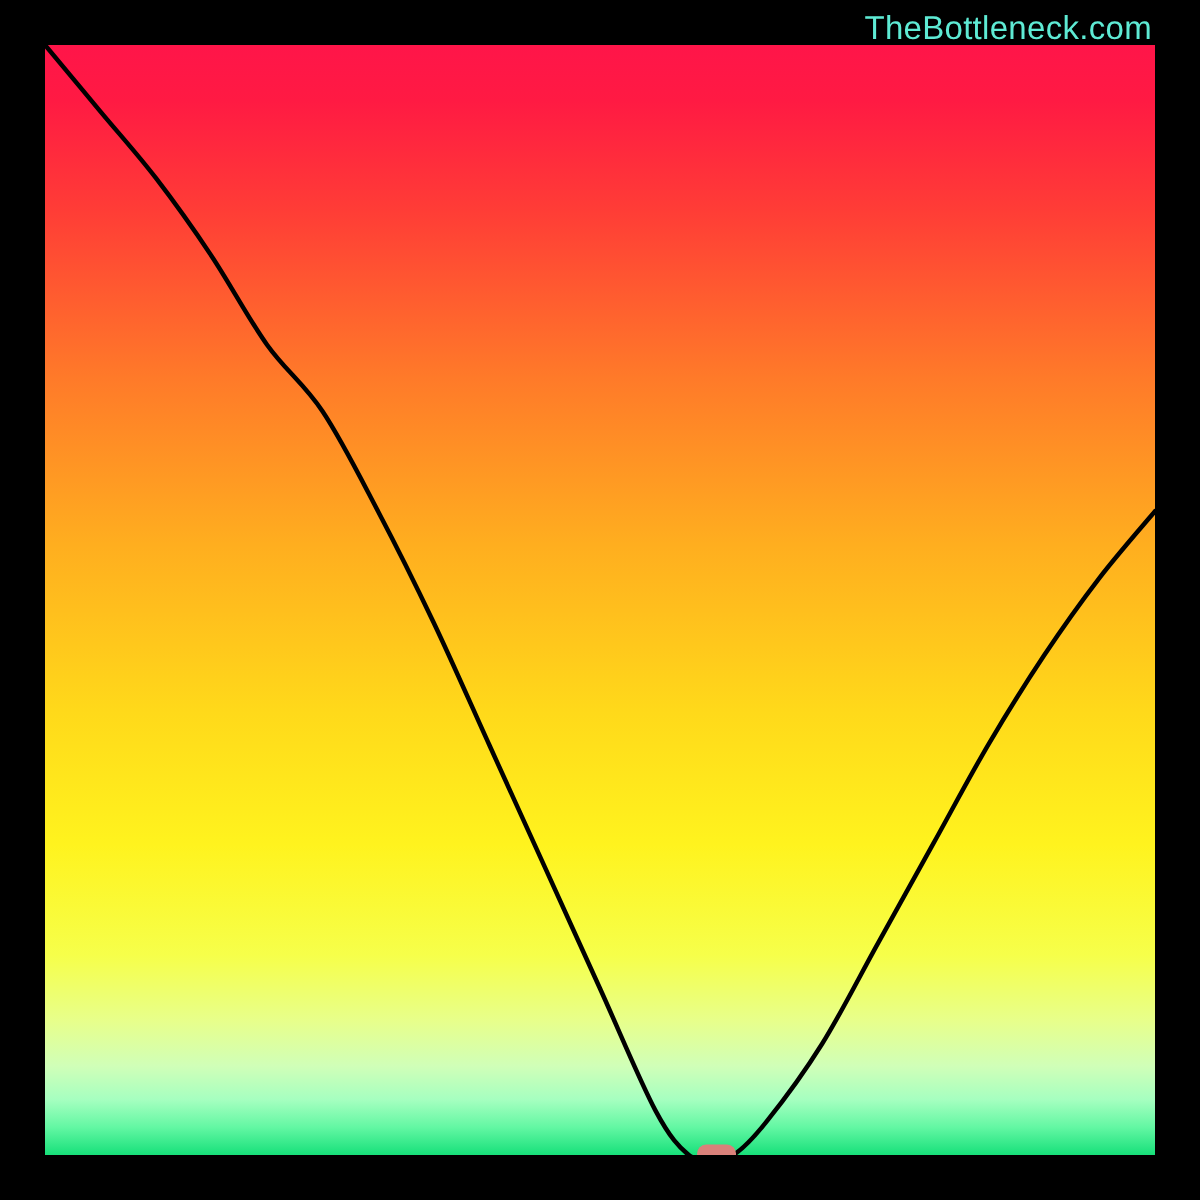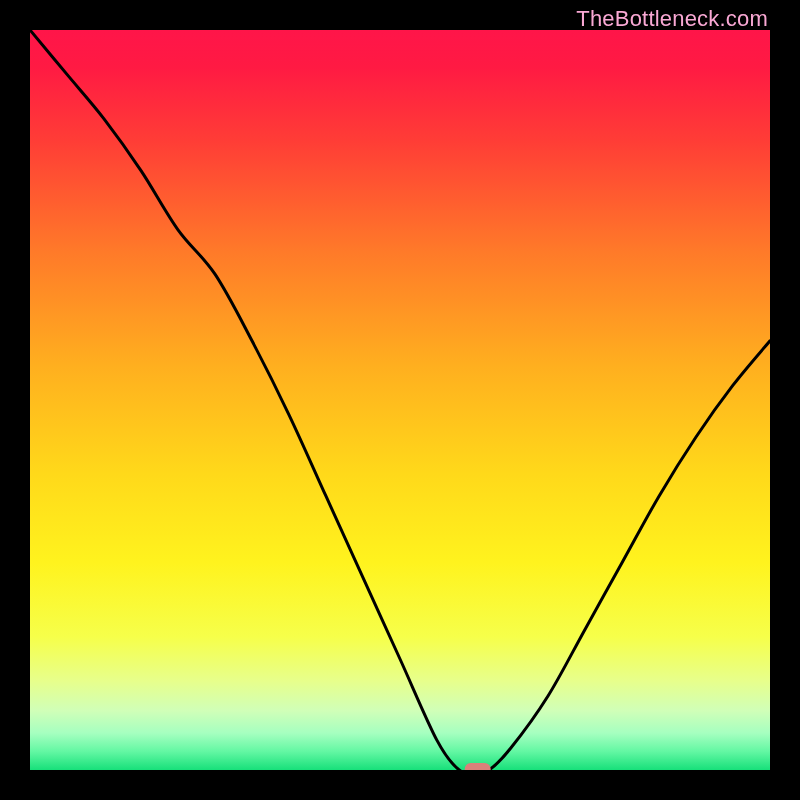--- a/index.html
+++ b/index.html
@@ -30,21 +30,21 @@
     inset: 0;
   }
   .curve-svg {
     position: absolute;
     inset: 0;
   }
   .watermark {
     position: absolute;
     top: 6px;
     right: 32px;
-    color: #f9a8d4;
+    color: #5eead4;
     font-size: 22px;
     font-weight: 500;
     letter-spacing: 0.2px;
     user-select: none;
   }
 </style>
 </head>
 <body>
 
 <div class="stage">

